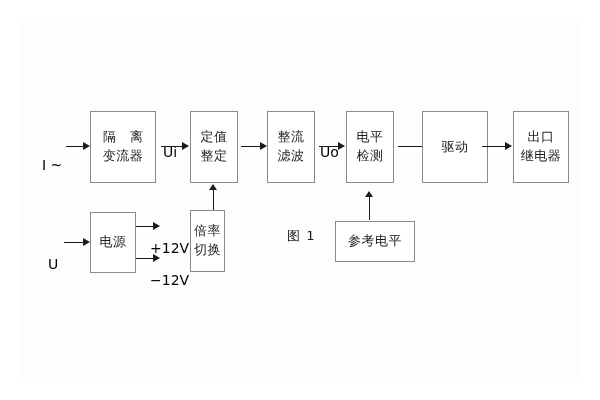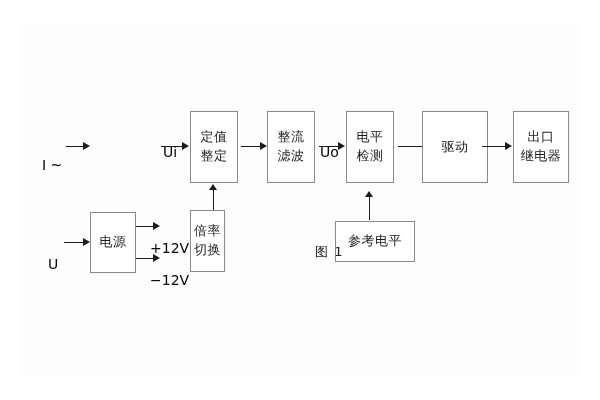--- a/index.html
+++ b/index.html
@@ -113,20 +113,24 @@
 
   <div class="panel"></div>
 
   <div class="lbl" style="left:42px; top:133px;">I ~</div>
 
   <div class="arrow-h" style="left:66px; top:142px; width:24px;">
     <div class="shaft" style="width:17px;"></div>
     <div class="head" style="left:17px;"></div>
   </div>
 
+  <div class="box wide-letter" style="left:90px; top:111px; width:66px; height:72px;">
+    <span class="ln">隔 离</span>
+    <span class="ln">变流器</span>
+  </div>
 
   <div class="lbl" style="left:163px; top:120px;">Ui</div>
 
   <div class="arrow-h" style="left:161px; top:142px; width:28px;">
     <div class="shaft" style="width:21px;"></div>
     <div class="head" style="left:21px;"></div>
   </div>
 
   <div class="box" style="left:190px; top:111px; width:48px; height:72px;text-align:center;">
     <span class="ln">定值</span>
@@ -210,15 +214,15 @@
   <div class="arrow-v" style="left:365px; top:191px; height:29px;">
     <div class="shaft" style="top:6px; height:23px;"></div>
     <div class="head" style="top:0;"></div>
   </div>
   <div class="lbl" style="left:378px; top:194px;">Ue</div>
 
   <div class="box" style="left:335px; top:221px; width:80px; height:41px;">
     <span class="ln">参考电平</span>
   </div>
 
-  <div class="caption" style="left:287px; top:243px;margin-left:28px;">图 1</div>
+  <div class="caption" style="left:287px; top:227px;">图 1</div>
 
 </div>
 
 </body></html>

